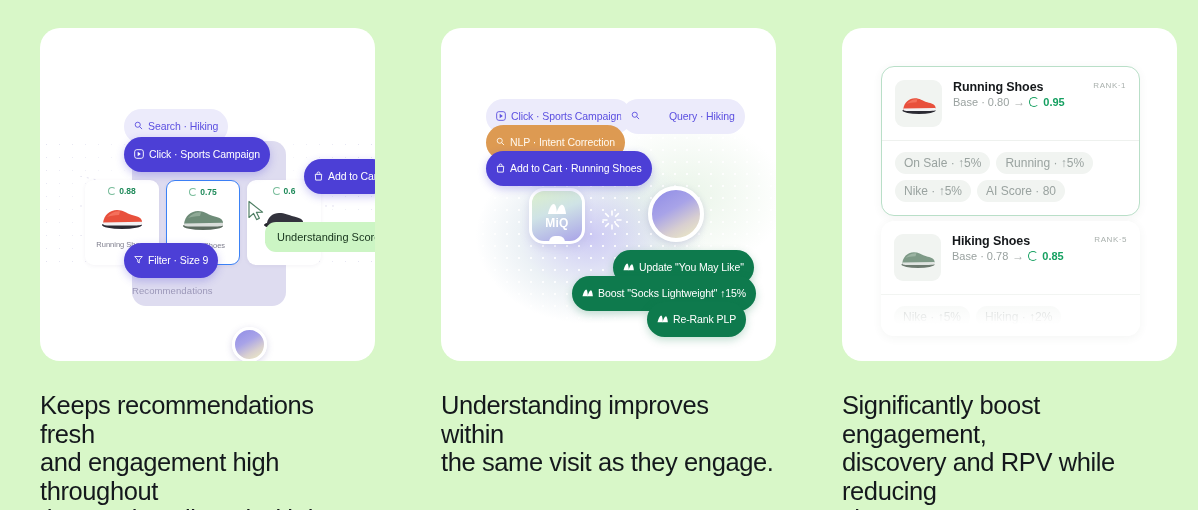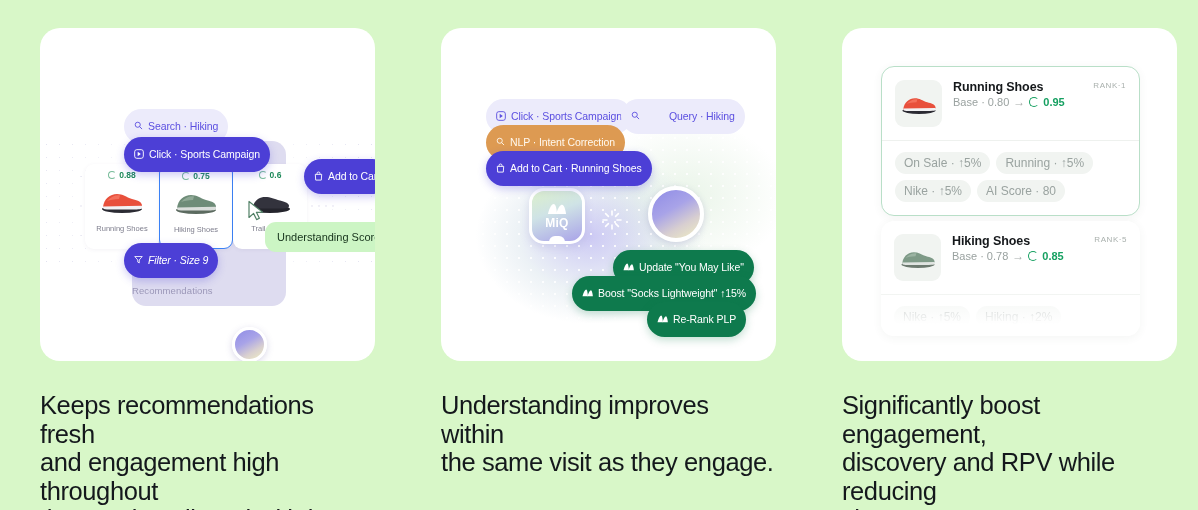--- a/index.html
+++ b/index.html
@@ -62,21 +62,21 @@
 
   .rec-panel {
     position: absolute; left: 92px; top: 113px;
     width: 154px; height: 165px;
     background: #dedcf0; border-radius: 14px;
   }
   .rec-label {
     position: absolute; left: 0; right: 0; bottom: 10px;
     text-align: left; font-size: 9.5px; color: #9b97b8; letter-spacing: .1px;
   }
-  .cards-row { position: absolute; left: 45px; top: 136px; display: flex; }
+  .cards-row { position: absolute; left: 45px; top: 152px; display: flex; gap: 7px; }
   .prod-card {
     width: 74px; height: 85px; background: #ffffff; border-radius: 9px;
     padding: 6px 5px 0 5px; position: relative;
     box-shadow: 0 1px 4px rgba(60,50,110,.06);
   }
   .prod-card.hl { border: 1px solid #3b82f6; }
   .score-row { display:flex; align-items:center; justify-content:center; gap:3px; font-size:8.5px; color:#1f8a5a; font-weight:700; }
   .score-row .ring { width:8px; height:8px; border:1.6px solid #79bd9b; border-right-color: transparent; border-radius:50%; }
   .shoe { height: 34px; display:flex; align-items:center; justify-content:center; margin-top: 4px; }
   .prod-name { text-align:center; font-size:7.5px; color:#7e7e8d; margin-top:6px; white-space:nowrap; }
@@ -224,21 +224,21 @@
         </div>
 
         <div class="pill indigo" style="left:264px; top:131px;">
           <svg width="9" height="10" viewBox="0 0 11 12">
               <path d="M1.6 4 H9.4 L8.9 11 H2.1 Z" fill="none" stroke="currentColor" stroke-width="1.1" stroke-linejoin="round"></path>
               <path d="M3.7 4.2 V2.9 A1.8 1.8 0 0 1 7.3 2.9 V4.2" fill="none" stroke="currentColor" stroke-width="1.1"></path>
             </svg>
           <span>Add to Cart</span>
         </div>
 
-        <div class="pill indigo" style="left:84px; top:215px;font-style:italic;">
+        <div class="pill indigo" style="left:84px; top:215px;">
           <svg width="9" height="9" viewBox="0 0 12 12">
               <path d="M1 2 H11 L7 6.6 V10.6 L5 9.4 V6.6 Z" fill="none" stroke="currentColor" stroke-width="1.1" stroke-linejoin="round"></path>
             </svg>
           <span>Filter · Size 9</span>
         </div>
 
         <svg class="cursor" width="20" height="24" viewBox="0 0 20 24">
           <path d="M2 1.5 L2 17.5 L6.6 13.4 L9.6 19.6 L12.4 18.2 L9.4 12.3 L15.6 12.1 Z" fill="#ffffff" stroke="#4f7f64" stroke-width="1.2" stroke-linejoin="round"></path>
         </svg>
 

